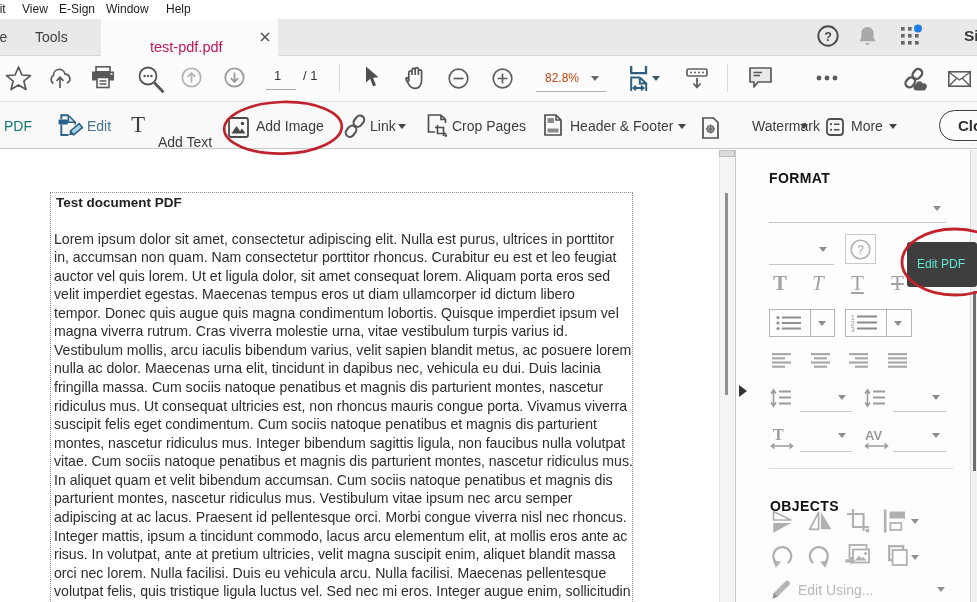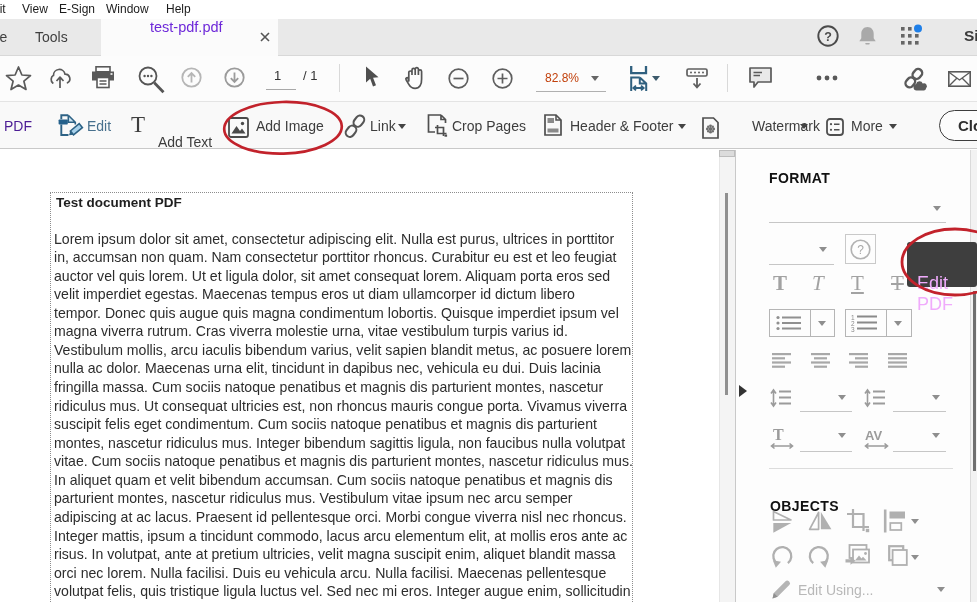--- a/index.html
+++ b/index.html
@@ -34,37 +34,37 @@
 #panel{left:736px;top:0;width:241px;height:452px;background:#fdfdfd;}
 .phead{position:absolute;font-size:14px;font-weight:bold;color:#111;letter-spacing:.4px;}
 .uline{position:absolute;height:1px;background:#c6c6c6;}
 .caret{position:absolute;width:0;height:0;border-left:4px solid transparent;border-right:4px solid transparent;border-top:5px solid #8e8e8e;}
 .serifT{position:absolute;font-family:"Liberation Serif",serif;color:#a2a2a2;}
 
 #psb{left:970px;top:0;width:7px;height:452px;background:#f2f2f2;border-left:1px solid #dadada;box-sizing:border-box;}
 #psb-thumb{left:973px;top:141px;width:3px;height:180px;background:#6f6f6f;}
 
 #tooltip{left:907px;top:92px;width:70px;height:45px;background:#3e3e3e;border-radius:3px;}
-#tooltip span{position:absolute;left:10px;top:31px;color:#f0abfc;font-size:18px;}
+#tooltip span{position:absolute;left:10px;top:15px;color:#5eead4;font-size:12px;}
 svg{position:absolute;overflow:visible;}
 </style>
 </head>
 <body>
 <div class="abs" id="menubar">
   <span style="left:-15px">Edit</span>
     <span style="left:22px">View</span>
     <span style="left:59px">E-Sign</span>
     <span style="left:106px">Window</span>
     <span style="left:166px">Help</span>
 </div>
 <div class="abs" id="tabbar">
   <span class="abs" style="left:-30px;top:10px;font-size:14px;color:#3f3f3f;">Home</span>
   <span class="abs" style="left:35px;top:10px;font-size:14px;color:#3f3f3f;">Tools</span>
   <div class="abs" id="tab-active"></div>
-  <span class="abs" style="left:150px;top:0;font-size:14.5px;color:#6d28d9;">test-pdf.pdf</span>
+  <span class="abs" style="left:150px;top:20px;font-size:14.5px;color:#be185d;">test-pdf.pdf</span>
   <svg style="left:259px;top:12px" width="12" height="12" viewBox="0 0 12 12">
       <path d="M2 2 L10 10 M10 2 L2 10" stroke="#555" stroke-width="1.6"></path>
     </svg>
   <svg style="left:817px;top:6px" width="22" height="22" viewBox="0 0 22 22">
       <circle cx="11" cy="11" r="9.7" fill="none" stroke="#4a4a4a" stroke-width="1.9"></circle>
       <text x="11" y="15.5" font-size="12.5" font-weight="bold" fill="#4a4a4a" text-anchor="middle" font-family="Liberation Sans">?</text>
     </svg>
   <svg style="left:857px;top:7px" width="21" height="21" viewBox="0 0 21 21">
       <path d="M10.5 1 C6.8 1 4.3 3.8 4.3 7.8 L4.3 12.3 L2.3 15.3 L18.7 15.3 L16.7 12.3 L16.7 7.8 C16.7 3.8 14.2 1 10.5 1 Z" fill="#a9a9a9"></path>
       <path d="M8.2 17 L12.8 17 L12.3 18.6 L8.7 18.6 Z" fill="#a9a9a9"></path>
@@ -183,21 +183,21 @@
       <path d="M13.5 23.5 a3.3 3.3 0 0 1 -0.4 -6.5 a3.4 3.4 0 0 1 6.6 -0.4 a2.9 2.9 0 0 1 3.4 4.6 a2.7 2.7 0 0 1 -2 2.3 Z" fill="#5a5a5a"></path>
     </svg>
 
   <svg style="left:948px;top:15px" width="23" height="16" viewBox="0 0 23 16">
       <rect x="0.8" y="0.8" width="21.4" height="14.4" fill="none" stroke="#5a5a5a" stroke-width="1.6"></rect>
       <path d="M1 1.2 L11.5 9 L22 1.2 M1 15 L8.5 7.5 M22 15 L14.5 7.5" fill="none" stroke="#5a5a5a" stroke-width="1.4"></path>
     </svg>
 </div>
 
 <div class="abs" id="toolbar3">
-  <span class="lbl" style="left:4px;color:#4c1d95;font-size:14px;text-align:center;">PDF</span>
+  <span class="lbl" style="left:4px;color:#0f766e;font-size:14px;text-align:center;">PDF</span>
 
   <svg style="left:58px;top:12px" width="26" height="24" viewBox="0 0 26 24">
     <path d="M10.3 1.2 L3.3 1.2 L3.3 5.2 M3.3 10.4 L3.3 21 L10.5 21" fill="none" stroke="#2d6285" stroke-width="1.9"></path>
     <path d="M10.3 1.2 L17.3 8.3 L17.3 10.5 M10.3 1.2 L10.3 8.3 L17.3 8.3" fill="#cfe7f5" stroke="#2d6285" stroke-width="1.6"></path>
     <rect x="0.6" y="5.4" width="9.2" height="5.2" rx="0.8" fill="#25618c"></rect>
     <g transform="translate(22.8,11.6) rotate(140.4)">
       <rect x="0" y="-2.5" width="11.5" height="5" fill="#a8d2ec" stroke="#2d6285" stroke-width="1.6"></rect>
       <path d="M11.5 -2.5 L15.3 0 L11.5 2.5 Z" fill="#2d6285"></path>
     </g>
   </svg>

